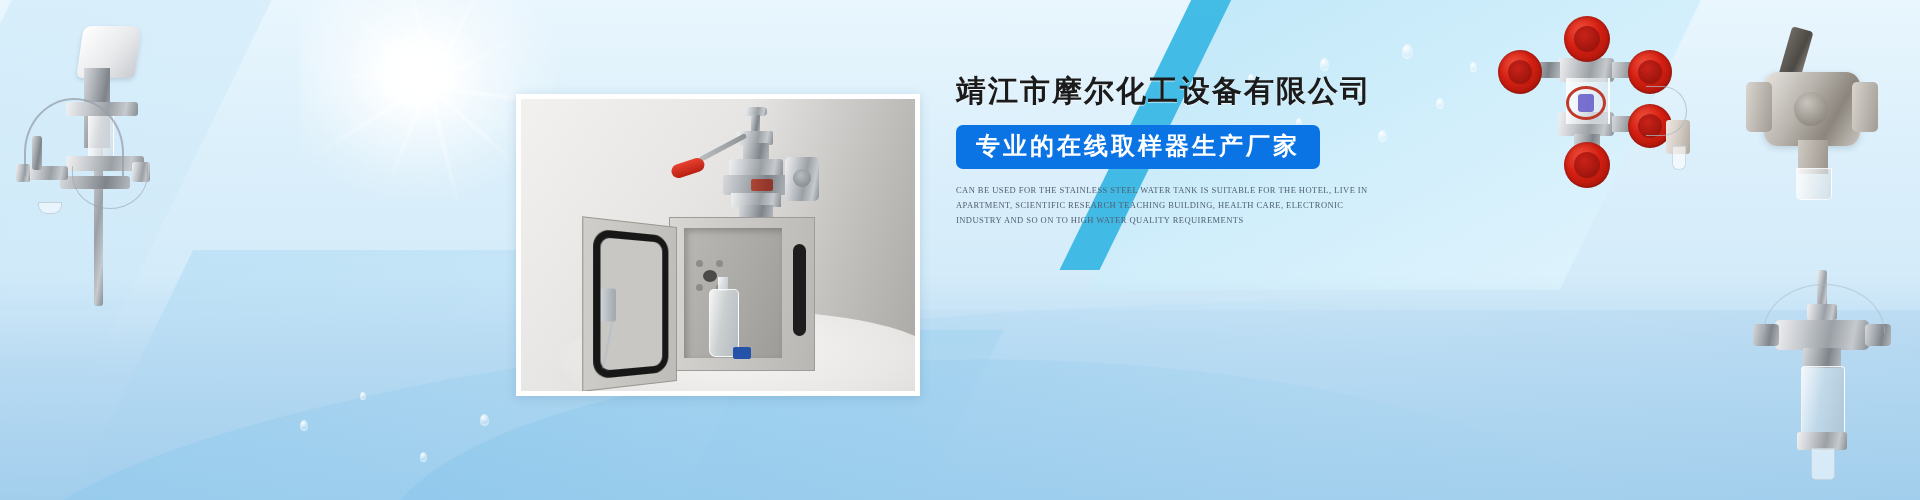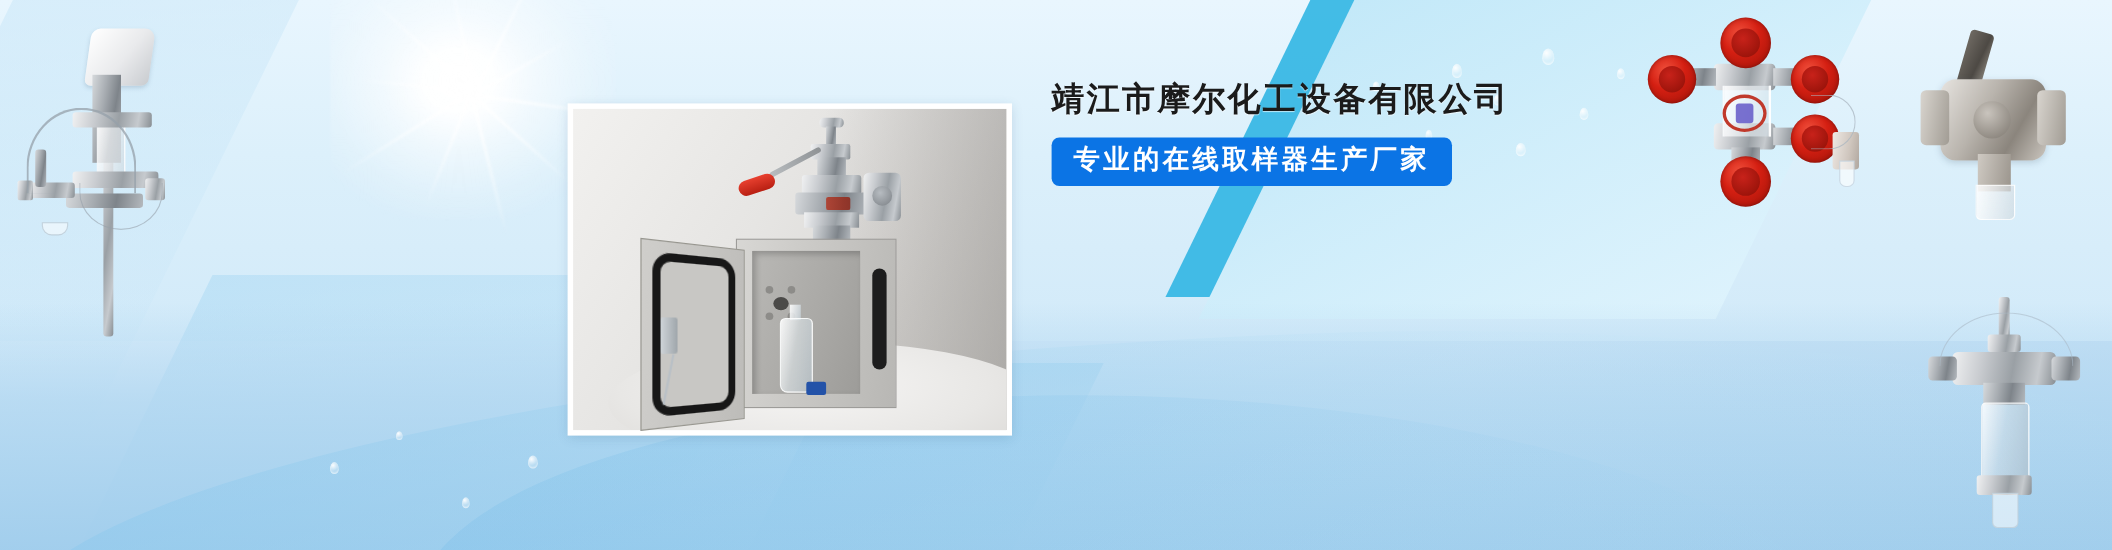--- a/index.html
+++ b/index.html
@@ -314,20 +314,21 @@
   <div class="text-block">
 
     <div class="company-title">靖江市摩尔化工设备有限公司</div>
 
 
 
     <div>
       <div class="cta-box">专业的在线取样器生产厂家</div>
     </div>
 
+    <div class="eng-text">CAN BE USED FOR THE STAINLESS STEEL WATER TANK IS SUITABLE FOR THE HOTEL, LIVE IN APARTMENT, SCIENTIFIC RESEARCH TEACHING BUILDING, HEALTH CARE, ELECTRONIC INDUSTRY AND SO ON TO HIGH WATER QUALITY REQUIREMENTS</div>
   </div>
 
   <div class="prod-right-top">
     <div style="position:absolute;left:88px;top:30px;width:56px;height:24px;border-radius:4px;" class="mtl"></div>
     <div style="position:absolute;left:88px;top:84px;width:56px;height:24px;border-radius:4px;" class="mtl"></div>
     <div style="position:absolute;left:56px;top:34px;width:34px;height:16px;" class="mtl-d"></div>
     <div style="position:absolute;left:142px;top:34px;width:34px;height:16px;" class="mtl-d"></div>
     <div style="position:absolute;left:142px;top:88px;width:34px;height:16px;" class="mtl-d"></div>
     <div style="position:absolute;left:104px;top:8px;width:26px;height:24px;" class="mtl-d"></div>
     <div style="position:absolute;left:104px;top:106px;width:26px;height:24px;" class="mtl-d"></div>

